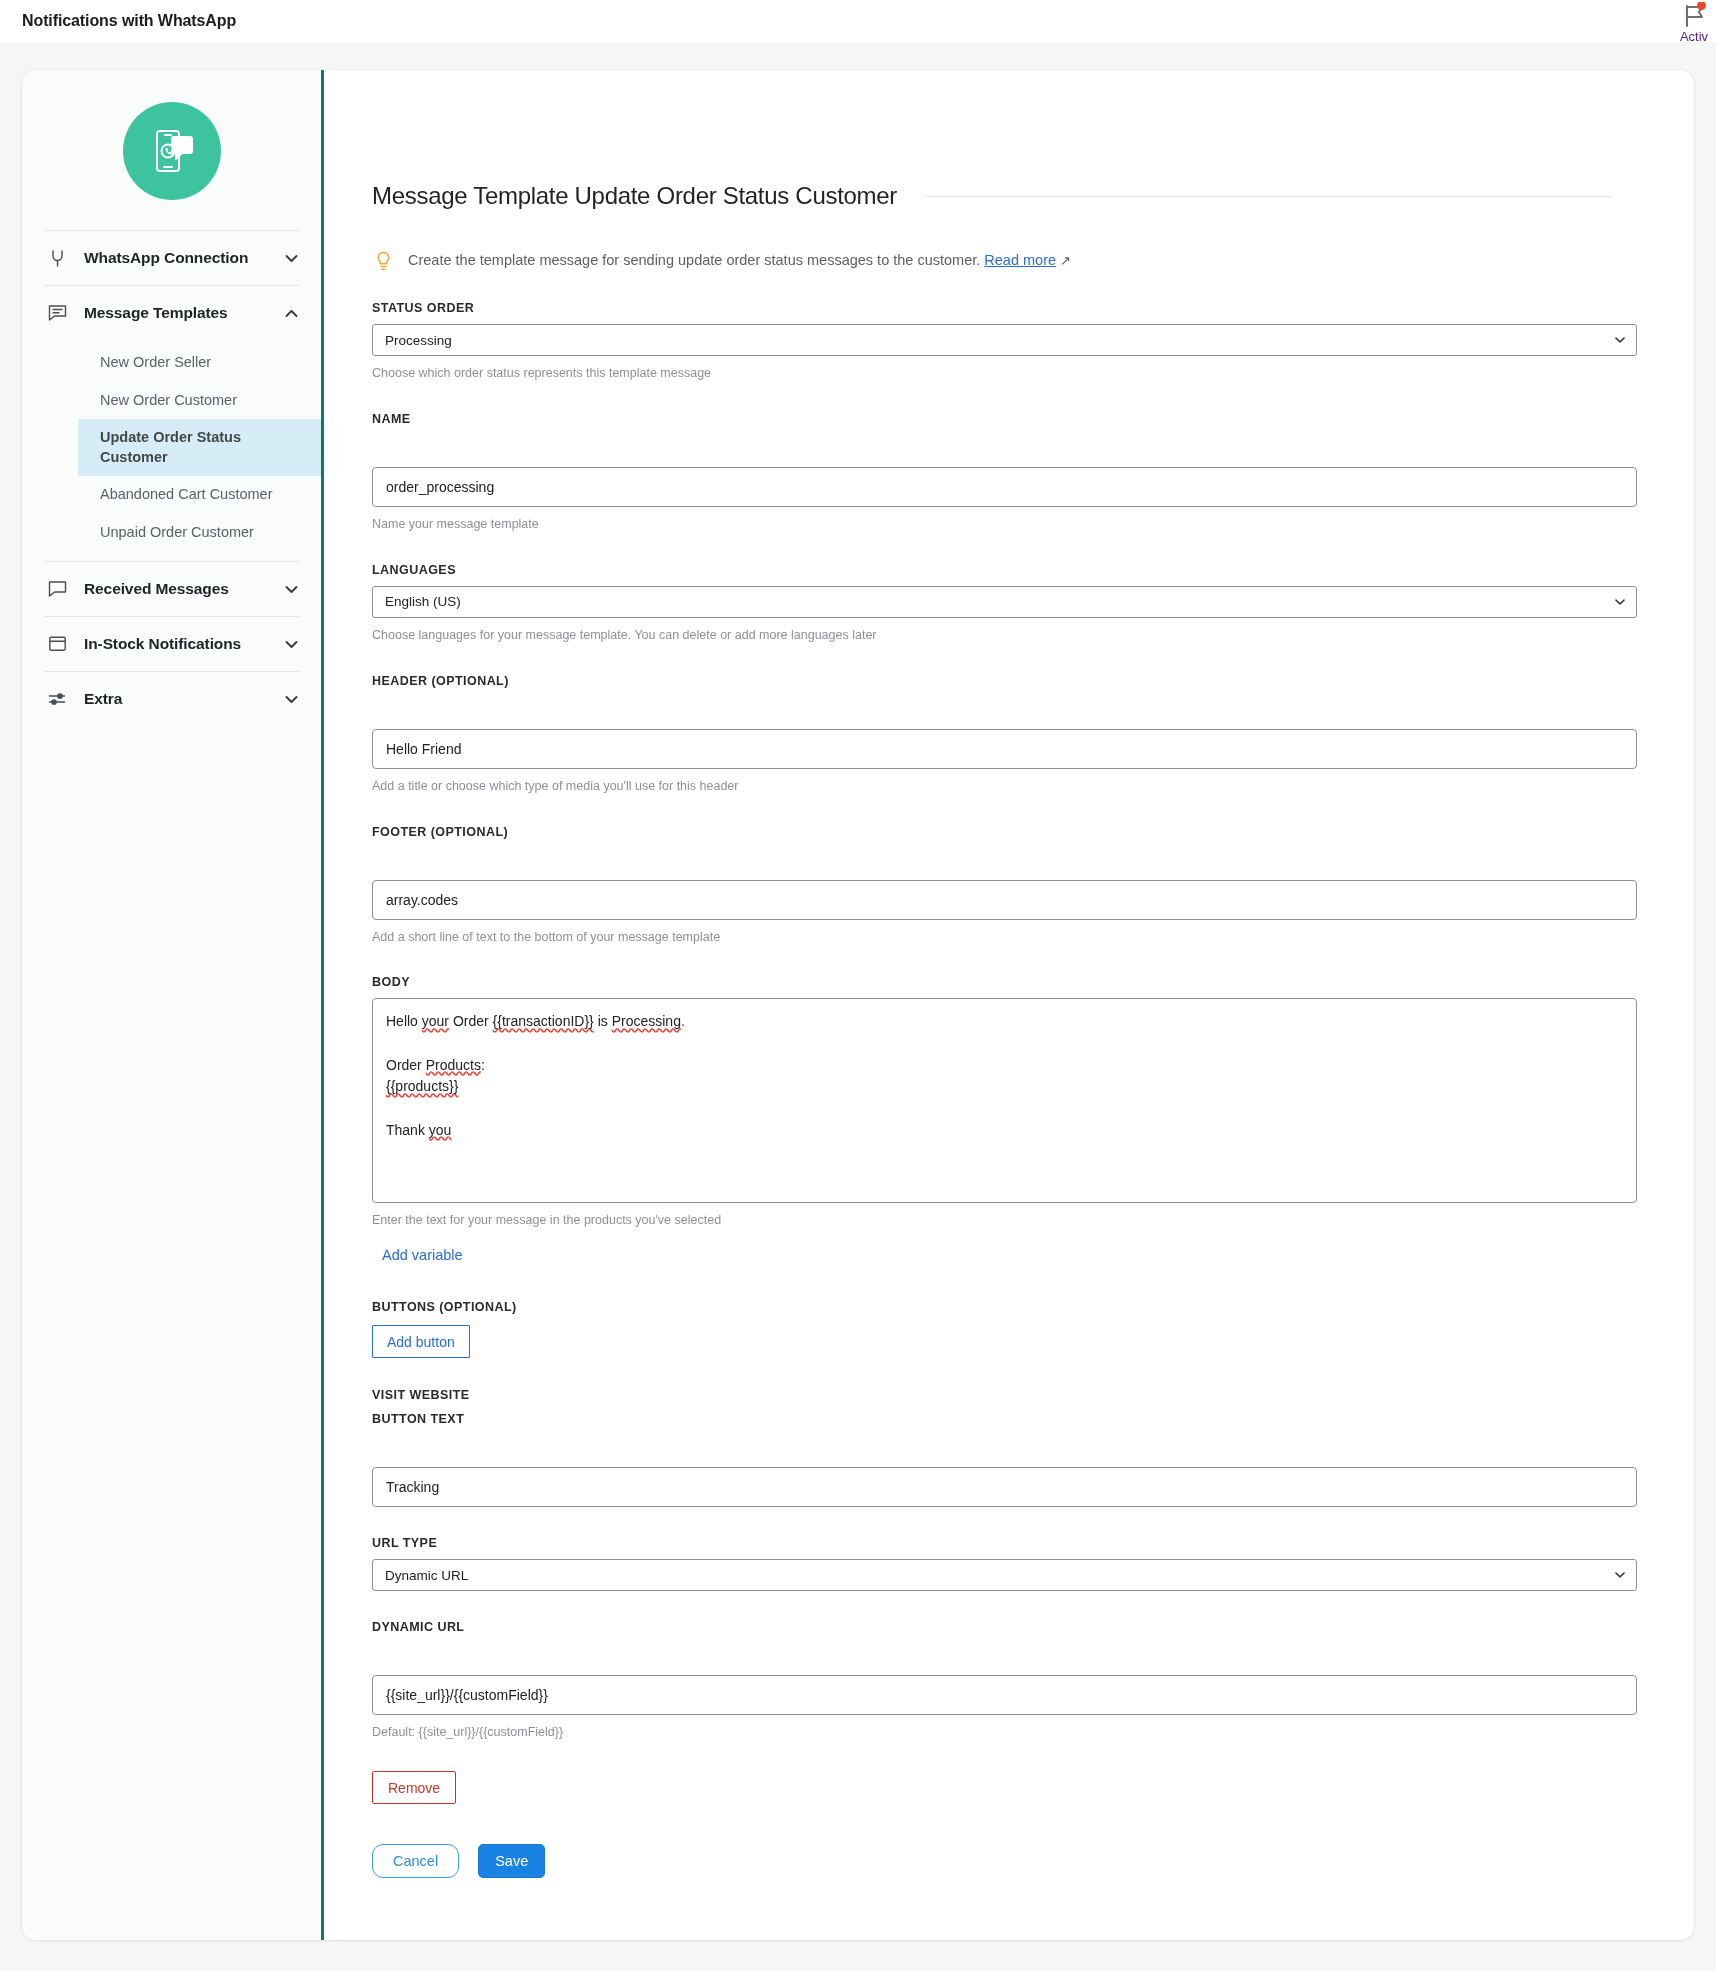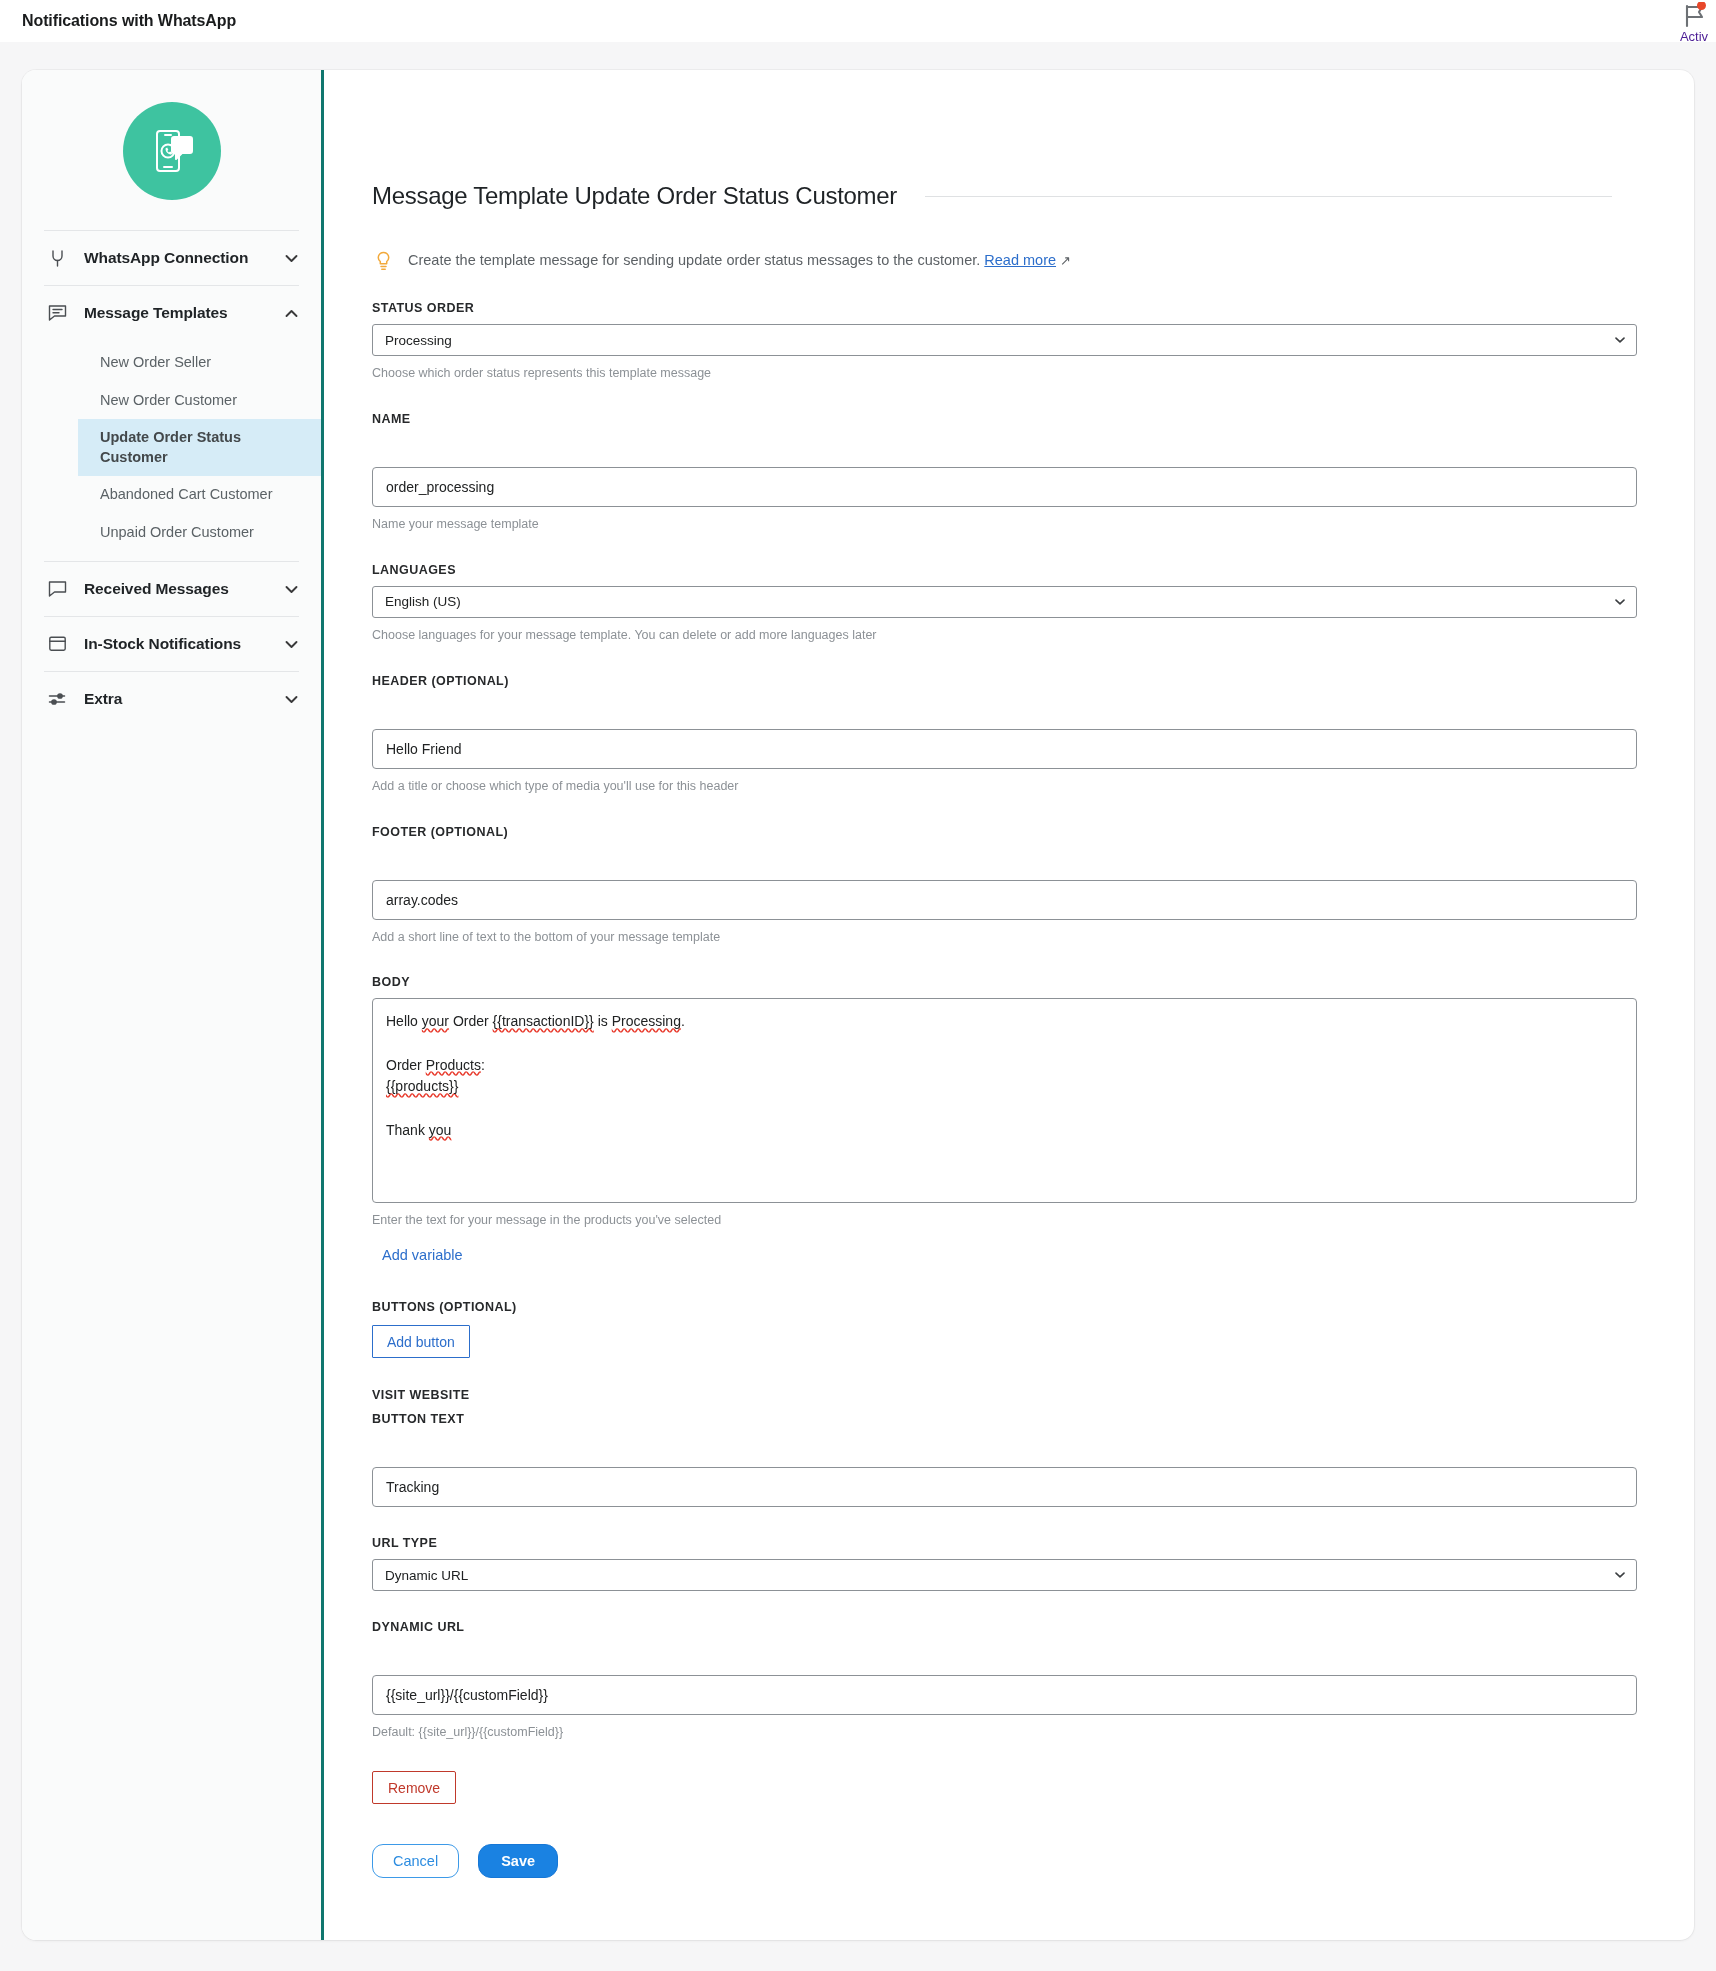--- a/index.html
+++ b/index.html
@@ -181,23 +181,23 @@
     background:#fff; color:#c0392b; font-size:14px; cursor:pointer;
   }
   .btn-cancel {
     display:inline-flex; align-items:center; justify-content:center;
     height:34px; padding:0 20px;
     border:1px solid #3d9ae8; border-radius:11px;
     background:#fff; color:#2c8ce0; font-size:14.5px; cursor:pointer;
   }
   .btn-save {
     display:inline-flex; align-items:center; justify-content:center;
-    height:34px; padding:0 22px;
-    border:1px solid #1677d6; border-radius:13px;
-    background:#1a82e2; color:#ffffff; font-size:14.5px; cursor:pointer;font-weight:bold;
+    height:34px; padding:0 16px;
+    border:1px solid #1677d6; border-radius:5px;
+    background:#1a82e2; color:#ffffff; font-size:14.5px; cursor:pointer;
   }
   .row-actions { margin-top:40px; display:flex; gap:19px; }
 </style>
 </head>
 <body>
 
 <div class="topbar">
   <div class="topbar-title">Notifications with WhatsApp</div>
   <div class="topbar-right">
     <span class="flag-icon">

